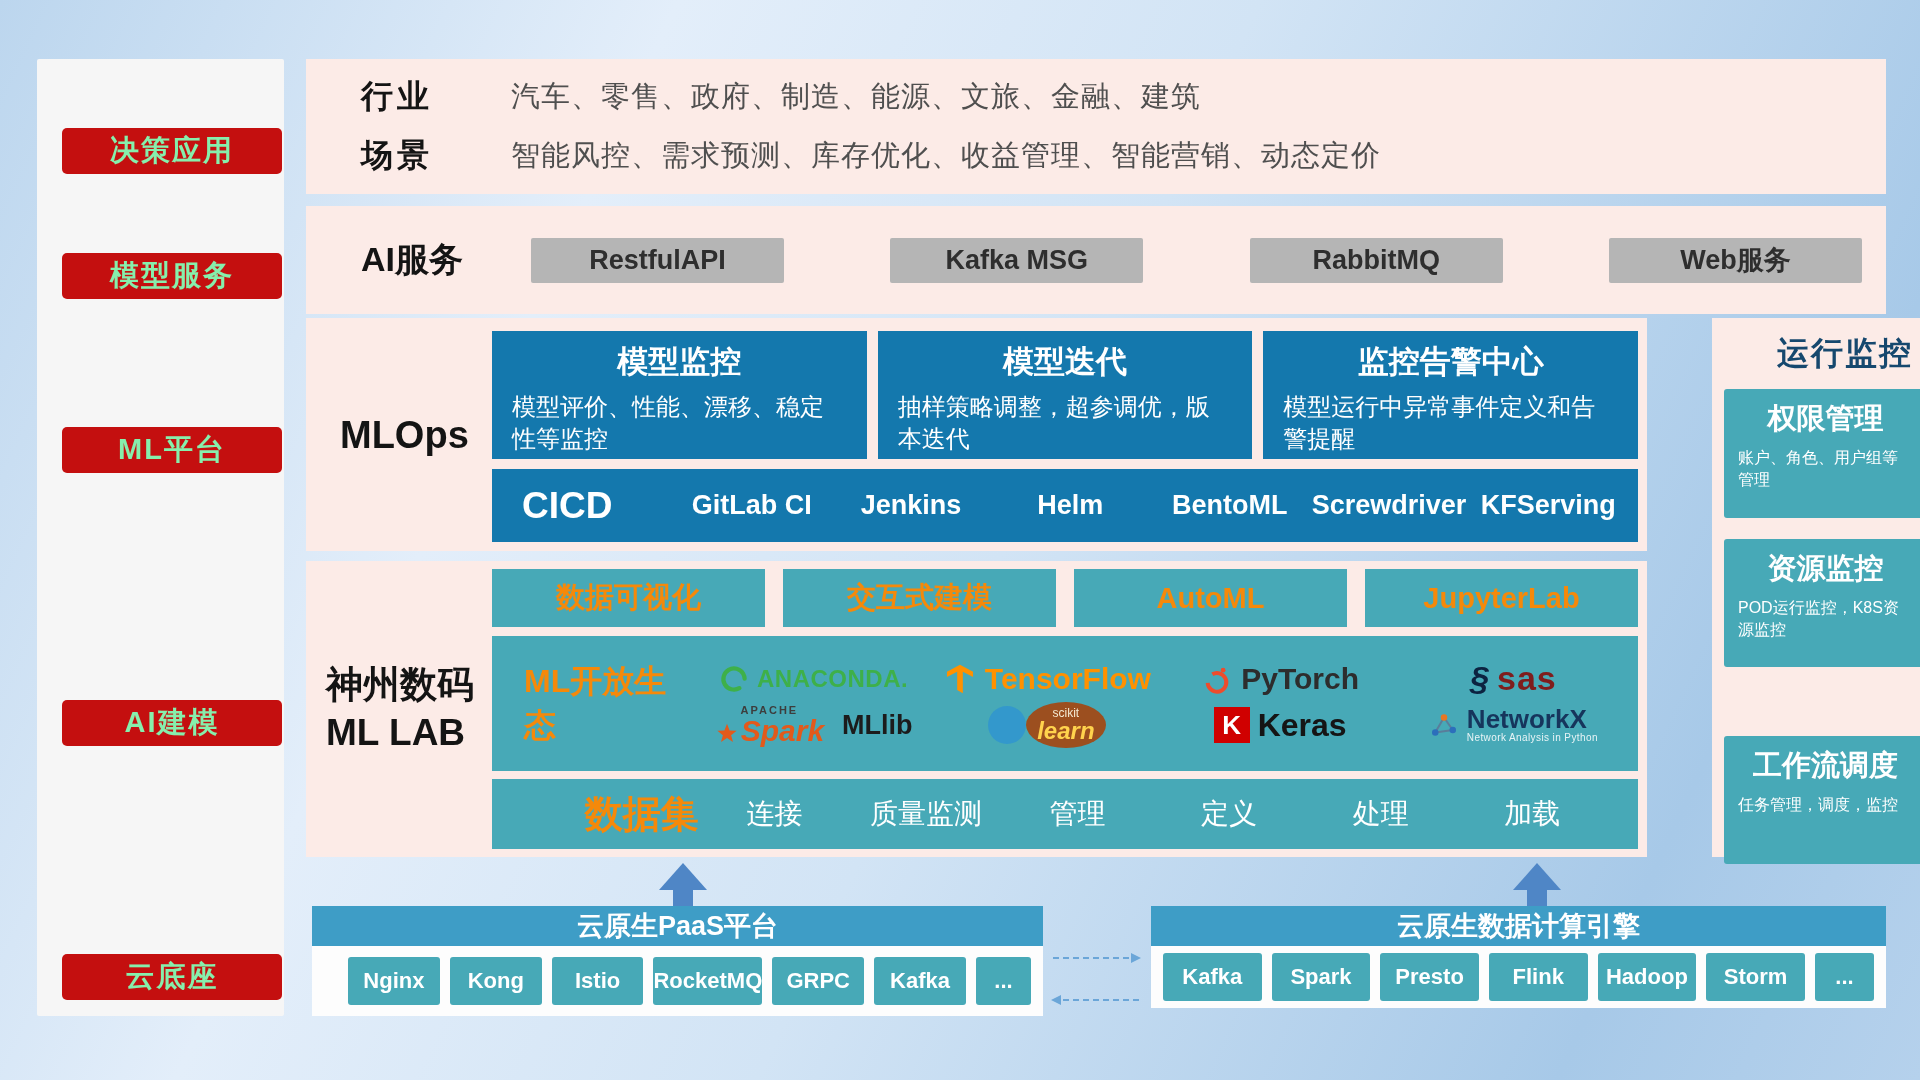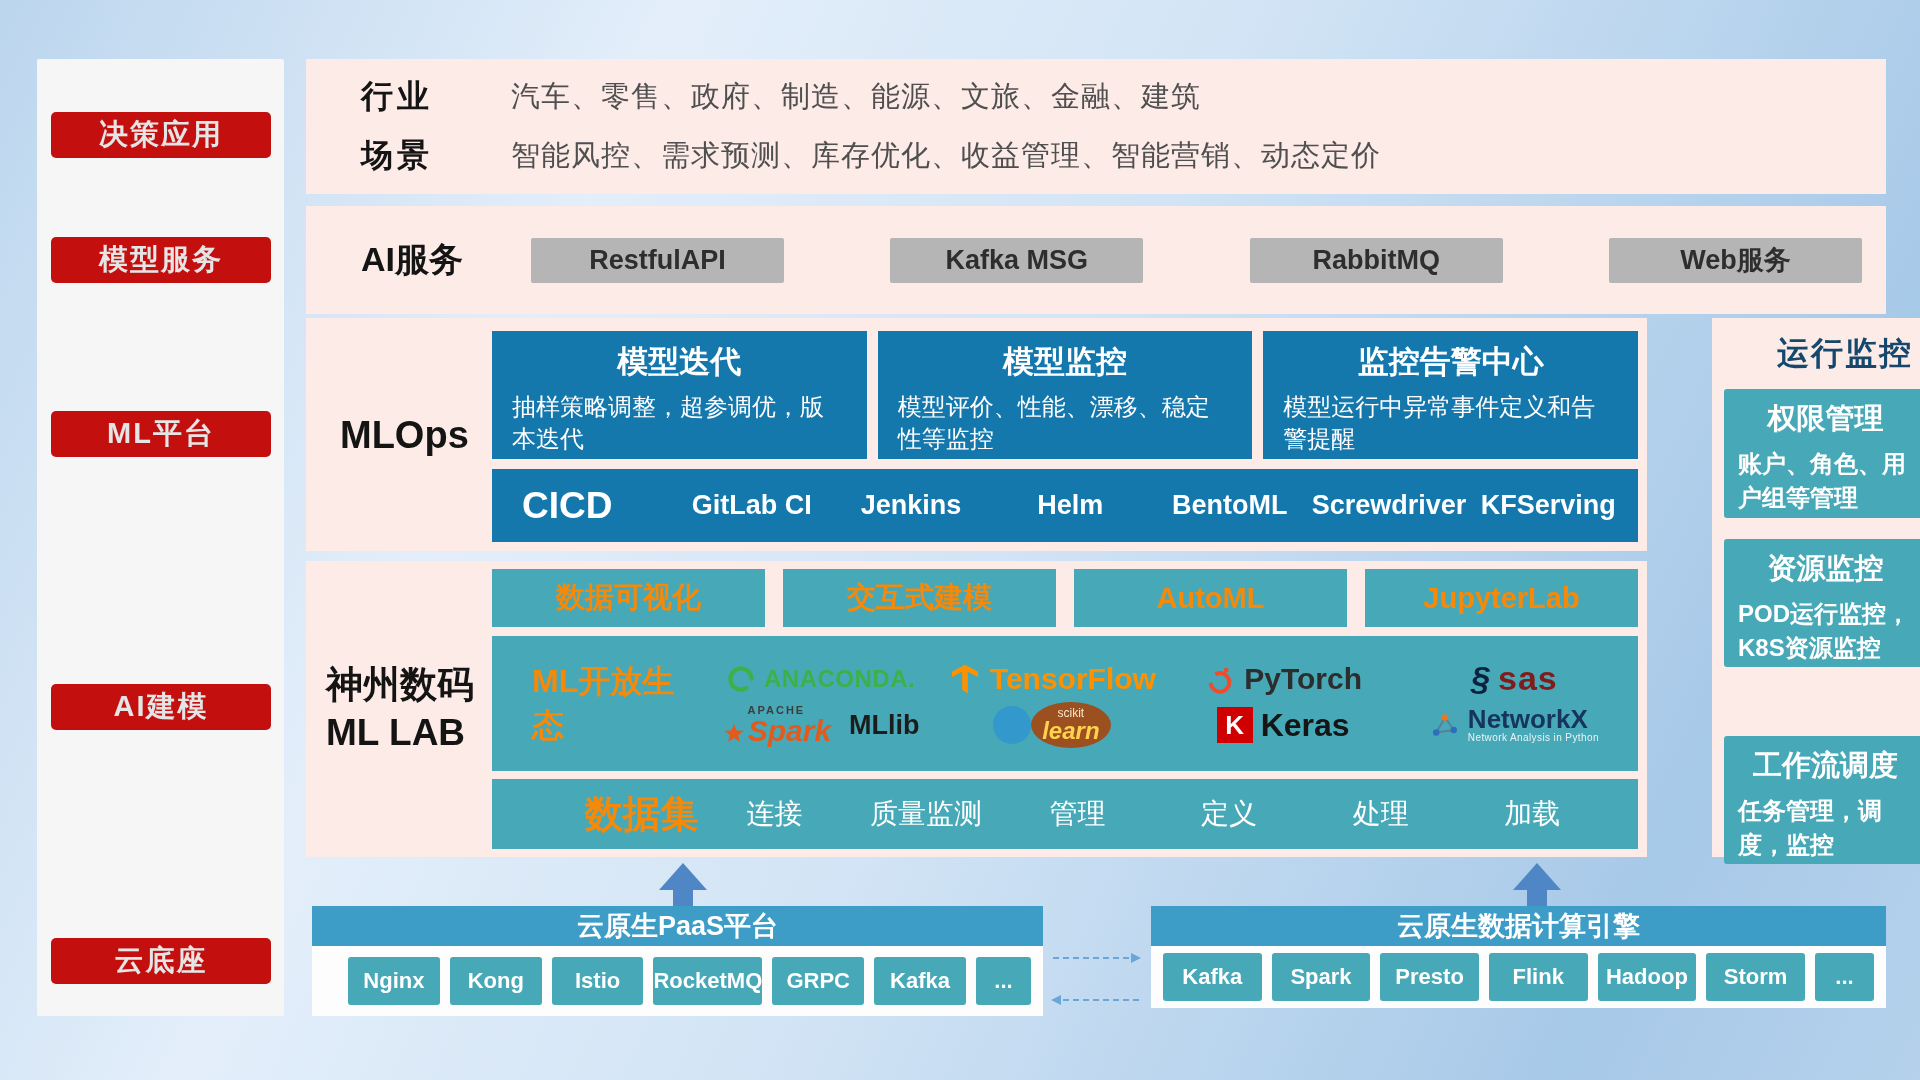--- a/index.html
+++ b/index.html
@@ -1,21 +1,21 @@
 <!DOCTYPE html>
 <html style="--red: #c40f0f; --panel_pink: #fcebe7; --deep_blue: #1478ad; --teal: #47a9b7; --bar_blue: #3e9dc6; --orange: #f5890a; --gray_btn: #b5b5b5; --arrow_blue: #4f86c6;"><head>
 <meta charset="utf-8">
 <style>
   *{box-sizing:border-box;margin:0;padding:0}
   body{margin:0;background:#b9d3ec;font-family:"Liberation Sans","DejaVu Sans",sans-serif;}
   .stage{position:relative;width:1920px;height:1080px;overflow:hidden;
     background:linear-gradient(115deg,#bcd6ee 0%,#e3eefa 28%,#d2e4f5 52%,#a7c9e8 85%,#b5d1ec 100%);}
   .sidebar{position:absolute;left:37px;top:59px;width:247px;height:957px;background:#f6f6f6;border-radius:2px;}
-  .red-btn{position:absolute;left:51px;width:220px;height:46px;background:var(--red,#c40f0f);color:#e5e5e5;
-    font-size:29px;font-weight:bold;display:flex;align-items:center;justify-content:center;border-radius:5px;letter-spacing:2px;}
+  .red-btn{position:absolute;left:62px;width:220px;height:46px;background:var(--red,#c40f0f);color:#86efac;
+    font-size:29px;font-weight:bold;display:flex;align-items:center;justify-content:center;border-radius:5px;letter-spacing:2px;margin-top:16px;}
   .panel{position:absolute;background:var(--panel_pink,#fcebe7);}
   
   .row1{left:306px;top:59px;width:1580px;height:135px;display:flex;flex-direction:column;justify-content:space-evenly;padding-left:55px;}
   .kv-row{display:flex;align-items:center;}
   .kv-label{width:150px;font-size:32px;font-weight:bold;color:#141414;letter-spacing:4px;}
   .kv-text{font-size:29px;color:#4f4f4f;letter-spacing:1px;}
   
   .row2{left:306px;top:206px;width:1580px;height:108px;display:flex;align-items:center;padding:0 24px 0 55px;}
   .row2-label{width:170px;font-size:34px;font-weight:bold;color:#141414;}
   .service-btns{flex:1;display:flex;justify-content:space-between;}
@@ -30,31 +30,31 @@
   .blue-card-desc{font-size:24px;line-height:1.35;}
   .cicd-bar{position:absolute;left:186px;top:151px;right:9px;height:73px;background:var(--deep_blue,#1478ad);
     color:#fff;display:flex;align-items:center;padding:0 10px 0 30px;}
   .cicd-label{font-size:37px;font-weight:bold;width:150px;}
   .cicd-tool{flex:1;text-align:center;font-size:27px;font-weight:600;}
   
   .rightcol{left:1712px;top:318px;width:266px;height:539px;}
   .rc-title{text-align:center;margin-top:14px;font-size:32px;font-weight:bold;color:#16486e;letter-spacing:2px;}
   .rc-card{position:absolute;left:12px;width:203px;background:var(--teal,#47a9b7);color:#fff;border-radius:3px;padding:10px 14px 0;}
   .rc-card-title{text-align:center;font-size:29px;font-weight:bold;margin-bottom:8px;}
-  .rc-card-desc{font-size:24px;line-height:1.4;font-weight:bold;}
+  .rc-card-desc{font-size:16px;line-height:1.4;}
   .rc1{top:71px;height:129px;}
   .rc2{top:221px;height:128px;}
   .rc3{top:374px;height:128px;margin-top:44px;}
   
   .row4{left:306px;top:561px;width:1341px;height:296px;}
   .lab-label{position:absolute;left:20px;top:100px;font-size:37px;font-weight:bold;color:#141414;line-height:1.3;}
   .lab-tools{position:absolute;left:186px;top:8px;right:9px;height:58px;display:flex;gap:18px;}
   .teal-btn{flex:1;background:var(--teal,#47a9b7);color:var(--orange,#f5890a);font-size:29px;font-weight:bold;
     display:flex;align-items:center;justify-content:center;}
-  .eco-box{position:absolute;left:186px;top:75px;right:9px;height:135px;background:var(--teal,#47a9b7);display:flex;align-items:center;padding-left:8px;}
+  .eco-box{position:absolute;left:186px;top:75px;right:9px;height:135px;background:var(--teal,#47a9b7);display:flex;align-items:center;}
   .eco-label{width:205px;padding-left:32px;font-size:32px;font-weight:bold;color:var(--orange,#f5890a);}
   .eco-grid{flex:1;display:grid;grid-template-columns:repeat(4,1fr);row-gap:4px;align-items:center;justify-items:center;padding-right:8px;}
   .logo{display:flex;align-items:center;gap:8px;}
   .ana-text{color:#3eb049;font-weight:800;font-size:24px;letter-spacing:0.5px;text-align:center;}
   .tf-text{color:#ff9100;font-weight:bold;font-size:30px;}
   .pt-text{color:#2d2d2d;font-weight:600;font-size:30px;}
   .sas-swirl{color:#0c2340;font-size:34px;font-weight:bold;font-style:italic;}
   .sas-text{color:#7f1d1d;font-size:34px;font-weight:bold;letter-spacing:1px;}
   .spark-mark{display:flex;flex-direction:column;align-items:center;line-height:1;}
   .spark-apache{font-size:11px;letter-spacing:2px;color:#3d3d3d;font-weight:bold;}
@@ -128,26 +128,26 @@
       <div class="gray-btn">Kafka MSG</div>
       <div class="gray-btn">RabbitMQ</div>
       <div class="gray-btn">Web服务</div>
     </div>
   </div>
 
   <div class="panel row3">
     <div class="mlops-label">MLOps</div>
     <div class="mlops-cards">
       <div class="blue-card">
+        <div class="blue-card-title">模型监控</div>
+        <div class="blue-card-desc">模型评价、性能、漂移、稳定性等监控</div>
+      </div>
+      <div class="blue-card">
         <div class="blue-card-title">模型迭代</div>
         <div class="blue-card-desc">抽样策略调整，超参调优，版本迭代</div>
-      </div>
-      <div class="blue-card">
-        <div class="blue-card-title">模型监控</div>
-        <div class="blue-card-desc">模型评价、性能、漂移、稳定性等监控</div>
       </div>
       <div class="blue-card">
         <div class="blue-card-title">监控告警中心</div>
         <div class="blue-card-desc">模型运行中异常事件定义和告警提醒</div>
       </div>
     </div>
     <div class="cicd-bar">
       <span class="cicd-label">CICD</span>
       <span class="cicd-tool">GitLab CI</span>
       <span class="cicd-tool">Jenkins</span>

